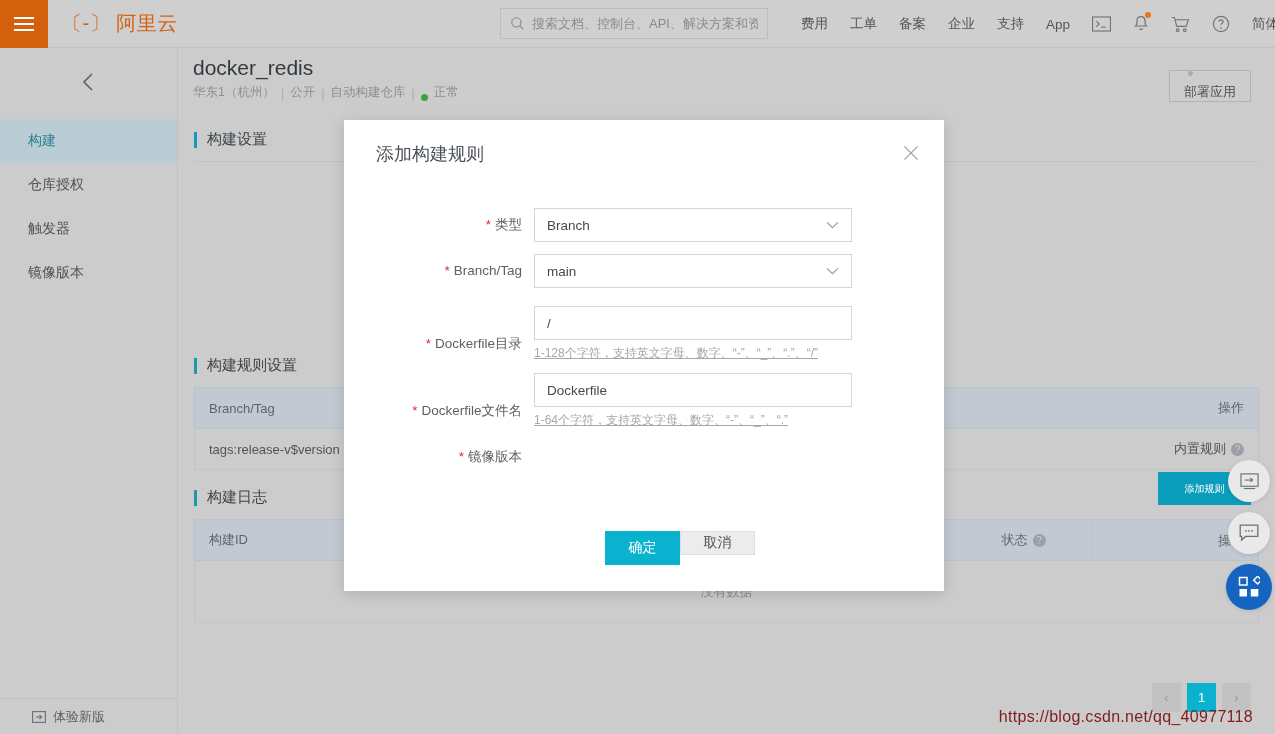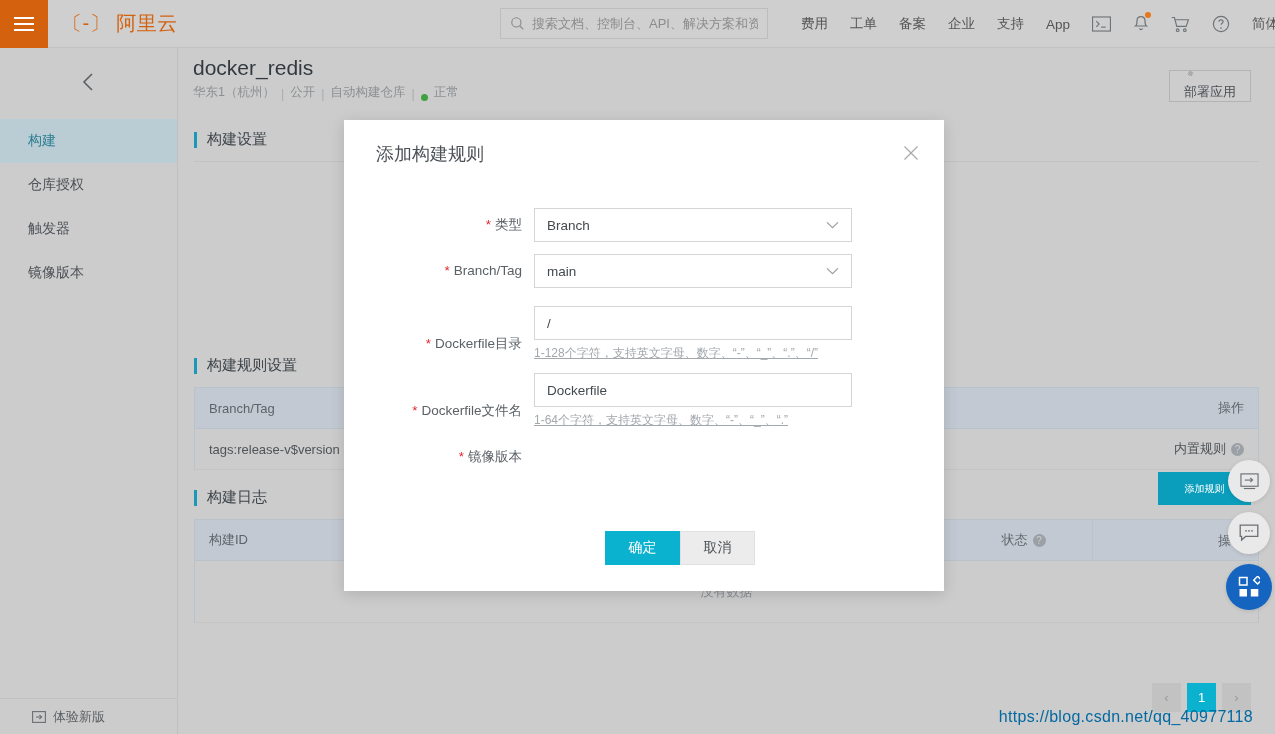--- a/index.html
+++ b/index.html
@@ -133,21 +133,21 @@
   
   .fab-col { position: absolute; right: 3px; top: 460px; display: flex; flex-direction: column; align-items: center; gap: 10px; }
   .fab {
     width: 42px; height: 42px; border-radius: 50%; background: #e9e9e9;
     display: flex; align-items: center; justify-content: center; cursor: pointer;
     box-shadow: 0 1px 4px rgba(0,0,0,0.12); color: #6b7075;
   }
   .fab.blue { width: 46px; height: 46px; background: #1565c0; color: #fff; }
 
   .watermark {
-    position: absolute; right: 22px; bottom: 8px; font-size: 16px; color: #0369a1;
+    position: absolute; right: 22px; bottom: 8px; font-size: 16px; color: #7f1d1d;
     letter-spacing: 0.3px; pointer-events: none; white-space: nowrap;
   }
 
   
   .modal {
     position: absolute; left: 344px; top: 120px; width: 600px; height: 471px;
     background: #fff; box-shadow: 0 3px 14px rgba(0,0,0,0.14); z-index: 20;
   }
   .modal-title { position: absolute; left: 32px; top: 22px; font-size: 18px; color: #4b5156; }
   .modal-close {
@@ -171,21 +171,21 @@
   .modal-form { position: absolute; left: 0; top: 72px; width: 600px; }
   .modal-actions {
     position: absolute; left: 0; bottom: 26px; width: 600px;
     display: flex; justify-content: center; padding-left: 72px;
   }
   .btn-primary {
     width: 75px; height: 34px; background: #0ab2cf; color: #fff; border: 0;
     font-size: 14px; font-family: inherit; cursor: pointer;
   }
   .btn-default {
-    width: 75px; height: 34px; background: #ececec; color: #4b5055;
+    width: 75px; height: 24px; background: #ececec; color: #4b5055;
     border: 1px solid #e0e0e0; font-size: 14px; font-family: inherit; cursor: pointer;
   }
 </style>
 </head>
 <body>
 
 <div class="app">
 
   <div class="topbar">
     <div class="hamburger">

